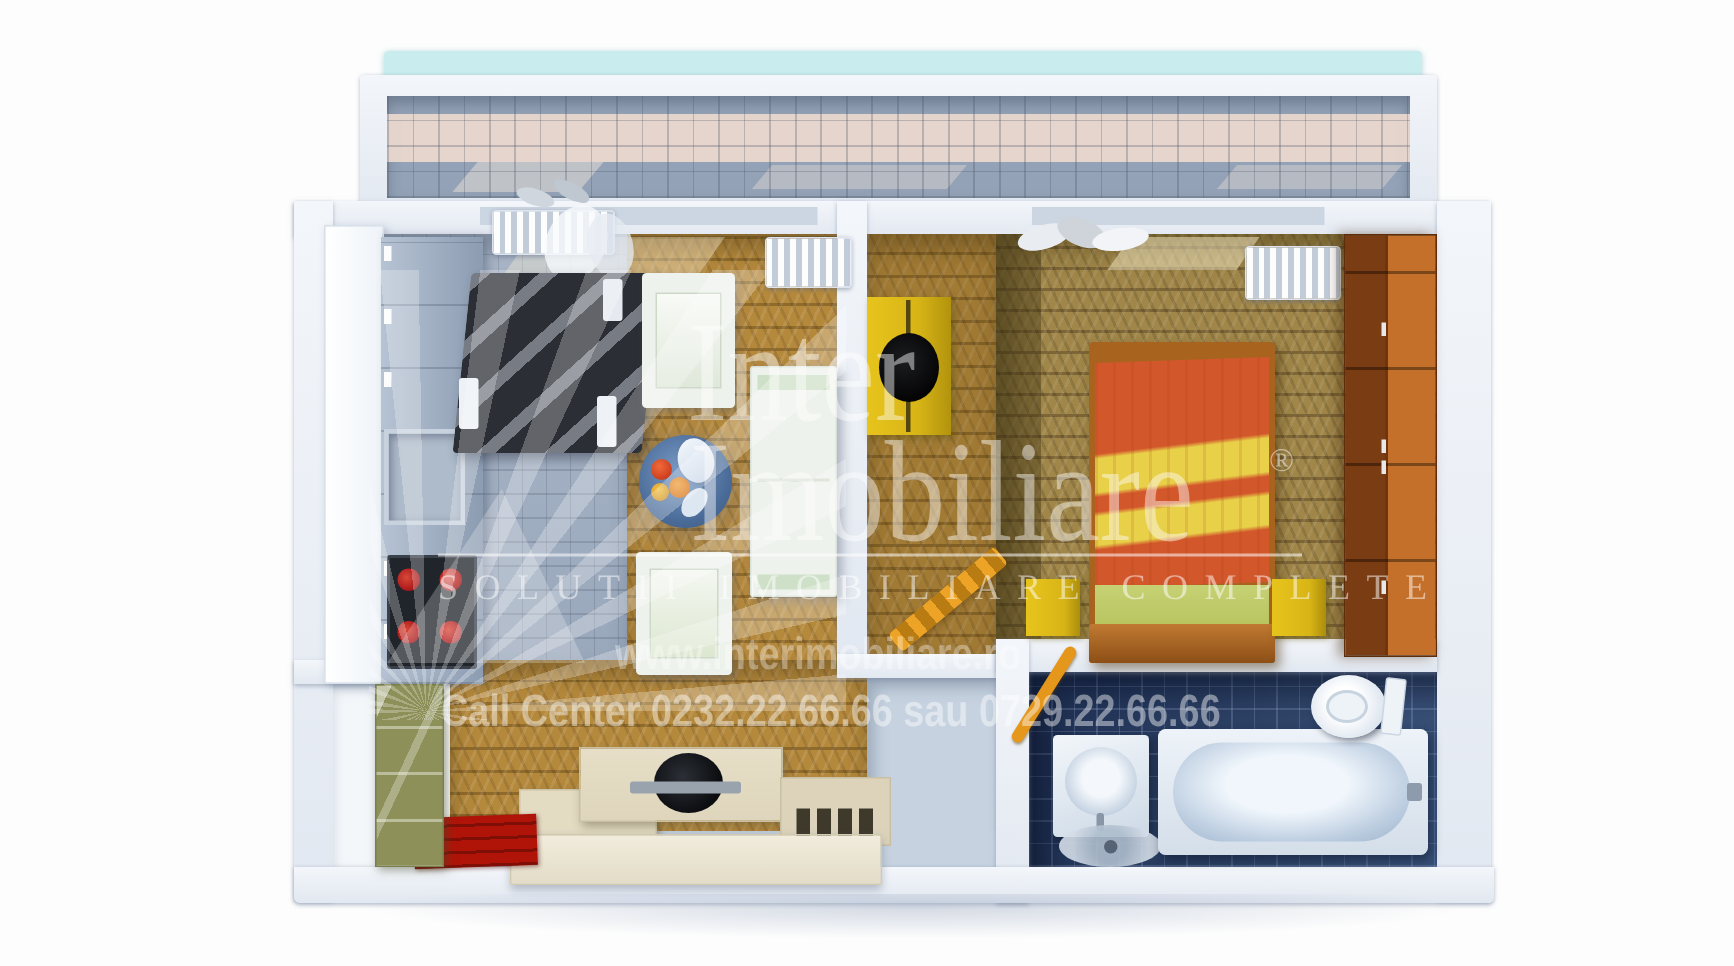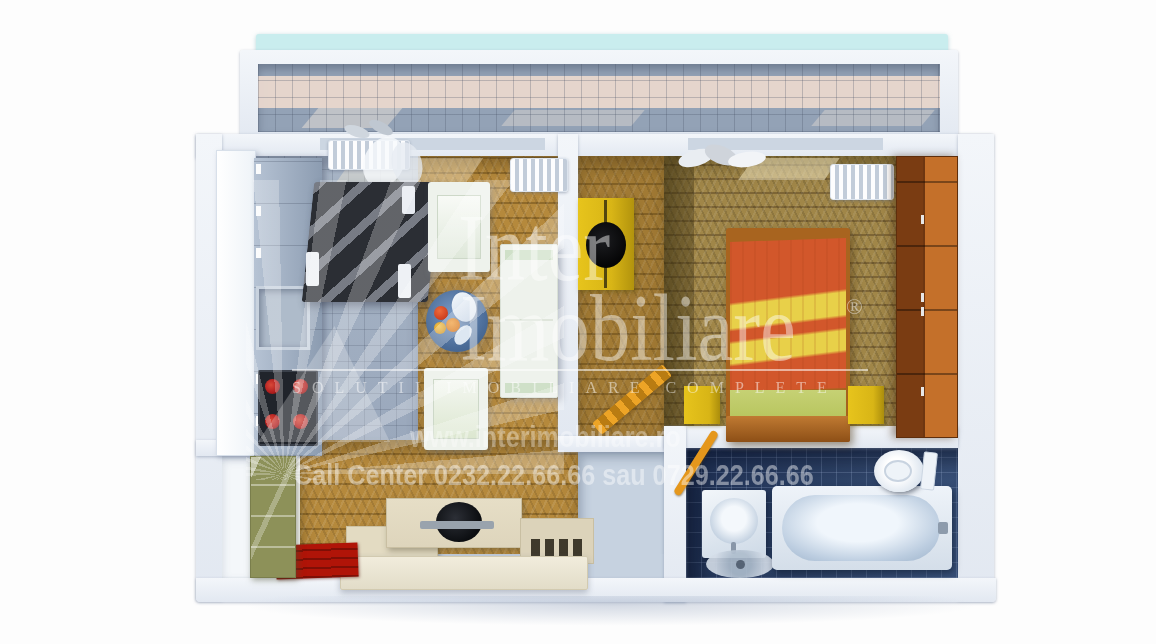--- a/index.html
+++ b/index.html
@@ -177,17 +177,17 @@
   </div>
   <div class="abs" style="left:922px;top:452px;width:14px;height:38px;background:#eef3f8;border:1px solid #ccd6e2;border-radius:2px;transform:rotate(6deg)"></div>
 
   <div class="abs" style="left:246px;top:180px;width:318px;height:300px;background:repeating-conic-gradient(from -84deg at 12% 98%,rgba(255,255,255,.26) 0deg 5deg,rgba(255,255,255,0) 5deg 13deg)"></div>
   <div class="abs" style="left:258px;top:326px;width:132px;height:116px;background:rgba(255,255,255,.24);clip-path:polygon(0% 100%,58% 0%,100% 100%)"></div>
 
   <div class="abs wm sx" style="left:458px;top:200px;font-size:96px">Inter</div>
   <div class="abs wm sx" style="left:460px;top:280px;font-size:96px">Imobiliare</div>
   <div class="abs wm" style="left:846px;top:296px;font-size:22px;color:rgba(255,255,255,.5)">®</div>
   <div class="abs" style="left:292px;top:369px;width:576px;height:2px;background:rgba(255,255,255,.55)"></div>
-  <div class="abs wm" style="left:292px;top:380px;font-size:16px;letter-spacing:11px;color:rgba(255,255,255,.5)">SOLUTII IMOBILIARE COMPLETE</div>
+  <div class="abs wm" style="left:292px;top:380px;font-size:24px;letter-spacing:11px;color:rgba(255,255,255,.5)">SOLUTII IMOBILIARE COMPLETE</div>
   <div class="abs sx" style="left:410px;top:420px;font-size:30px;font-weight:bold;color:rgba(255,255,255,.34);white-space:nowrap">www.interimobiliare.ro</div>
   <div class="abs sx" style="left:294px;top:458px;font-size:30px;font-weight:bold;color:rgba(255,255,255,.44);white-space:nowrap">Call Center 0232.22.66.66 sau 0729.22.66.66</div>
 
 </div>
 
 </body></html>

